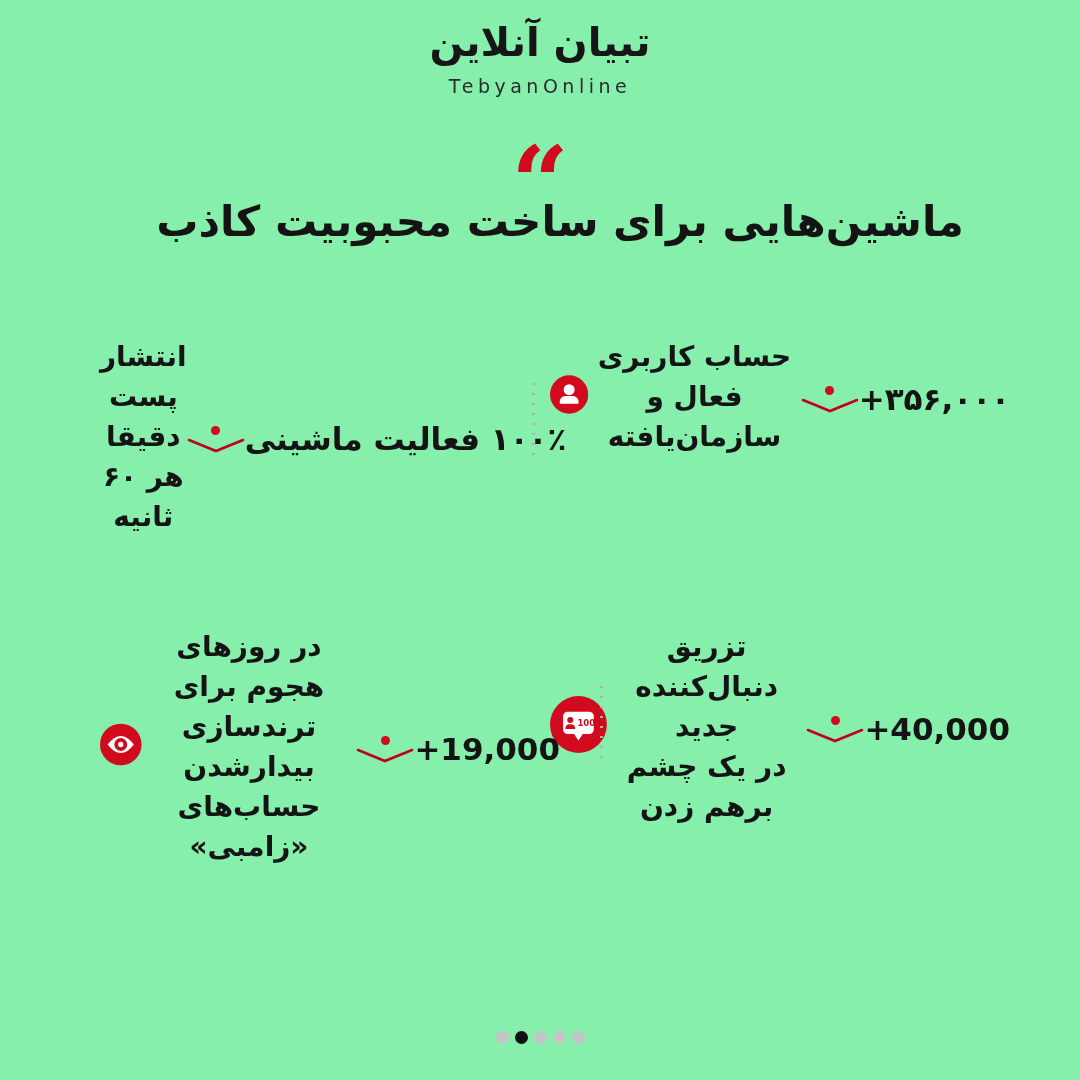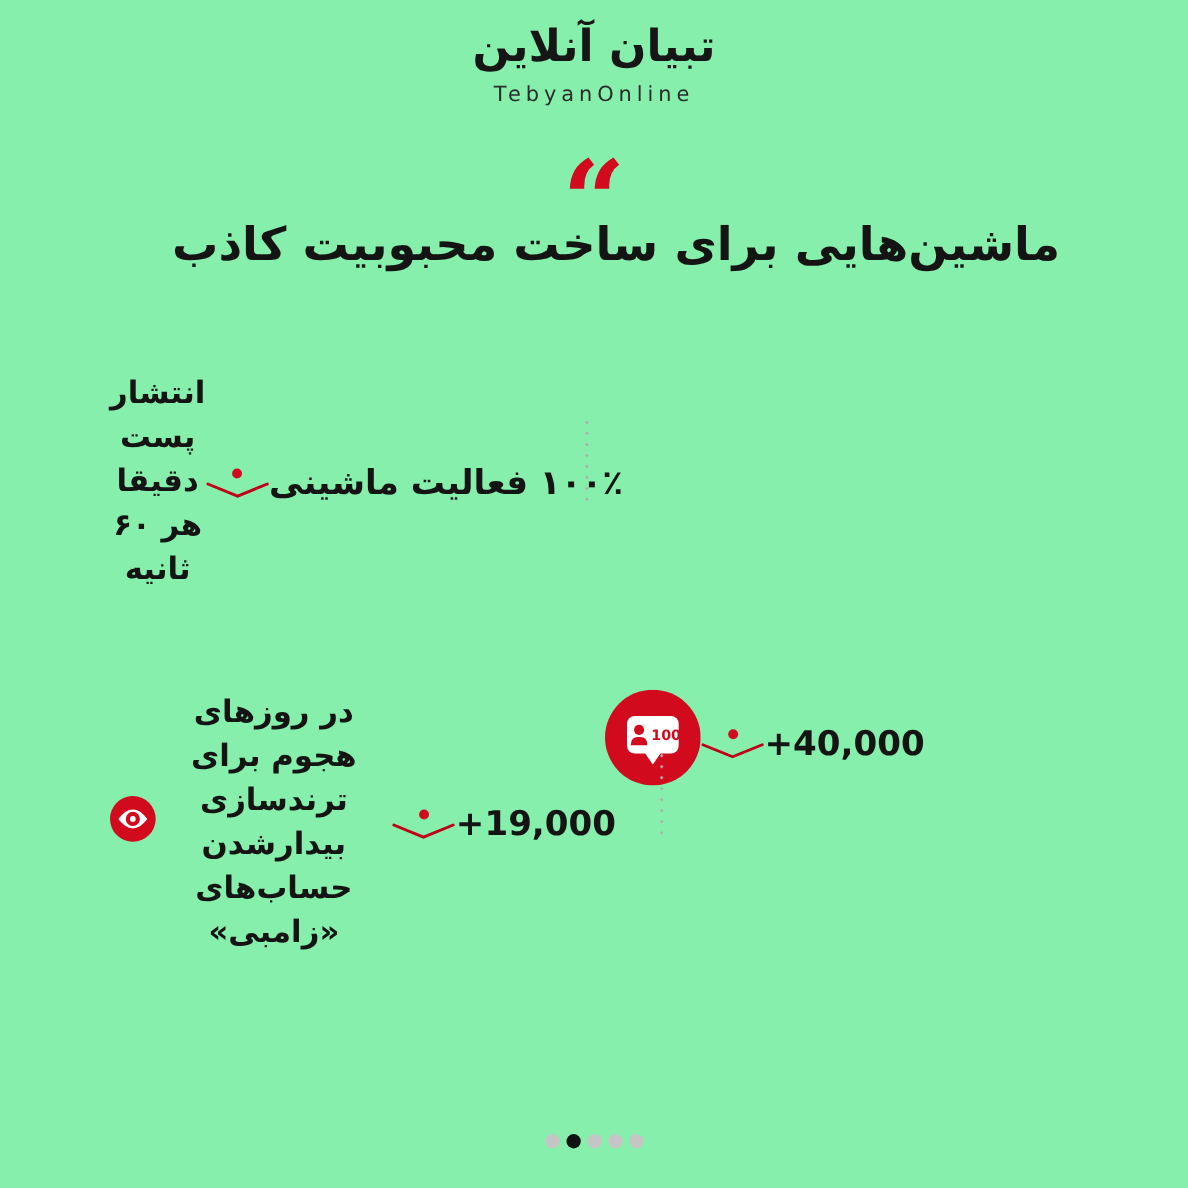--- a/index.html
+++ b/index.html
@@ -47,20 +47,38 @@
 <div class="page">
 
   <div class="centered logo-block">
     <div class="logo-fa">تبیان آنلاین</div>
     <div class="logo-en">TebyanOnline</div>
   </div>
 
   <div class="centered quote">“</div>
   <h1 class="centered main-title" style="margin:0;">ماشین‌هایی برای ساخت محبوبیت کاذب</h1>
 
+  <div class="card tr">
+    <svg class="icon-circle" viewBox="0 0 87 87">
+      <circle cx="43.5" cy="43.5" r="43.5" fill="#d20a1e"></circle>
+      <circle cx="43.5" cy="32.5" r="12.5" fill="#ffffff"></circle>
+      <path d="M22 62 Q22 47 36 47 L51 47 Q65 47 65 62 Q65 64.5 62.5 64.5 L24.5 64.5 Q22 64.5 22 62 Z" fill="#ffffff"></path>
+    </svg>
+    <div class="caption">
+      <div>حساب کاربری فعال و سازمان‌یافته</div>
+      <div></div>
+    </div>
+    <div class="motif">
+      <div class="motif-dot"></div>
+      <svg width="58" height="16" viewBox="0 0 58 16">
+        <path d="M2 2 L29 13 L56 2" fill="none" stroke="#c00018" stroke-width="2.6" stroke-linecap="round"></path>
+      </svg>
+    </div>
+    <div class="stat" dir="ltr">+۳۵۶,۰۰۰</div>
+  </div>
 
   <div class="card tl">
     <svg class="icon-circle" viewBox="0 0 87 87">
       <circle cx="43.5" cy="43.5" r="43.5" fill="#d20a1e"></circle>
       <rect x="22" y="22" width="43" height="43" rx="12" fill="none" stroke="#ffffff" stroke-width="5"></rect>
       <circle cx="43.5" cy="43.5" r="10" fill="none" stroke="#ffffff" stroke-width="5"></circle>
       <circle cx="56.5" cy="30.5" r="3.4" fill="#ffffff"></circle>
     </svg>
     <div class="caption">
       <div>انتشار پست دقیقا هر ۶۰ ثانیه</div>
@@ -77,20 +95,24 @@
 
   <div class="card br">
     <svg class="icon-circle" viewBox="0 0 87 87">
       <circle cx="43.5" cy="43.5" r="43.5" fill="#d20a1e"></circle>
       <rect x="20" y="24" width="47" height="34" rx="7" fill="#ffffff"></rect>
       <path d="M36 57 L51 57 L43.5 68 Z" fill="#ffffff"></path>
       <circle cx="31" cy="36.5" r="4.6" fill="#d20a1e"></circle>
       <path d="M23.5 50 Q23.5 43 30 43 L32 43 Q38.5 43 38.5 50 L38.5 50.5 L23.5 50.5 Z" fill="#d20a1e"></path>
       <text x="42" y="46" font-size="13" font-weight="bold" fill="#d20a1e" font-family="DejaVu Sans, sans-serif">100</text>
     </svg>
+    <div class="caption">
+      <div>تزریق دنبال‌کننده جدید</div>
+      <div>در یک چشم برهم زدن</div>
+    </div>
     <div class="motif">
       <div class="motif-dot"></div>
       <svg width="58" height="16" viewBox="0 0 58 16">
         <path d="M2 2 L29 13 L56 2" fill="none" stroke="#c00018" stroke-width="2.6" stroke-linecap="round"></path>
       </svg>
     </div>
     <div class="stat" dir="ltr">+40,000</div>
   </div>
 
   <div class="card bl">

